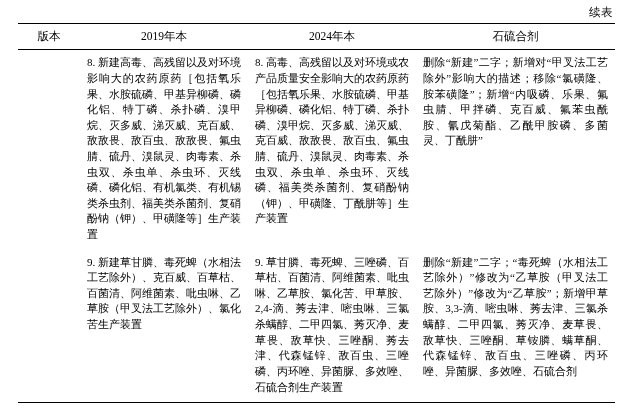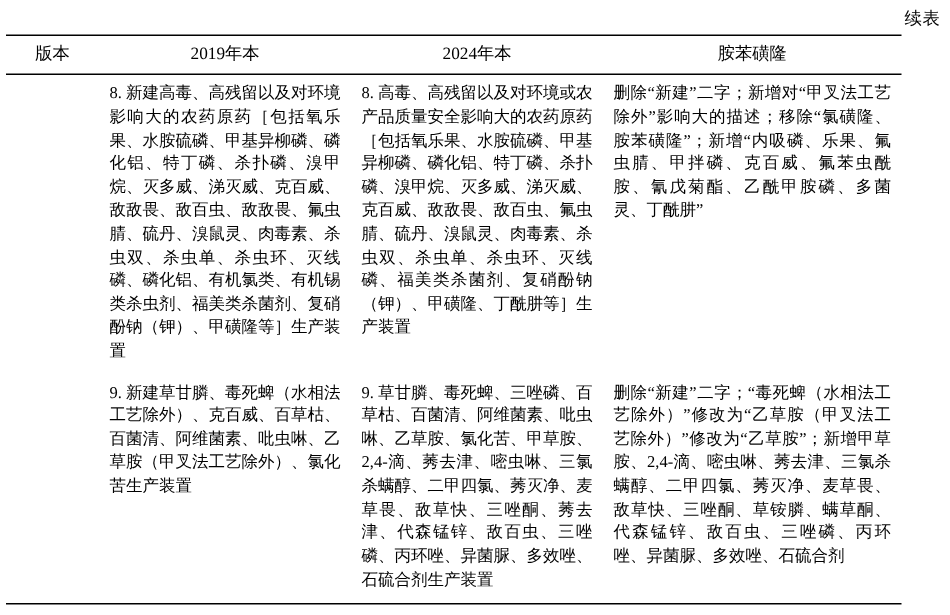--- a/index.html
+++ b/index.html
@@ -12,21 +12,21 @@
     height: 410px;
     font-family: "Liberation Serif", "DejaVu Serif", serif;
     color: #000000;
     overflow: hidden;
   }
   .page {
     position: relative;
     width: 633px;
     height: 410px;
     box-sizing: border-box;
-    padding: 0 4px;
+    padding: 0 18px;
   }
   .continued {
     text-align: right;
     font-size: 11.5px;
     padding-top: 5px;
     padding-right: 2px;
     letter-spacing: 0.5px;
   }
   table.main {
     width: 597px;
@@ -79,21 +79,21 @@
       <col class="c1">
         <col class="c2">
         <col class="c3">
         <col class="c4">
     </colgroup>
     <thead>
       <tr>
         <th>版本</th>
         <th>2019年本</th>
         <th>2024年本</th>
-        <th>胺苯磺隆</th>
+        <th>石硫合剂</th>
       </tr>
     </thead>
     <tbody>
       <tr>
         <td class="num-col"></td>
         <td>
             <span class="cell-text">8. 新建高毒、高残留以及对环境影响大的农药原药［包括氧乐果、水胺硫磷、甲基异柳磷、磷化铝、特丁磷、杀扑磷、溴甲烷、灭多威、涕灭威、克百威、敌敌畏、敌百虫、敌敌畏、氟虫腈、硫丹、溴鼠灵、肉毒素、杀虫双、杀虫单、杀虫环、灭线磷、磷化铝、有机氯类、有机锡类杀虫剂、福美类杀菌剂、复硝酚钠（钾）、甲磺隆等］生产装置</span>
           </td>
         <td>
             <span class="cell-text">8. 高毒、高残留以及对环境或农产品质量安全影响大的农药原药［包括氧乐果、水胺硫磷、甲基异柳磷、磷化铝、特丁磷、杀扑磷、溴甲烷、灭多威、涕灭威、克百威、敌敌畏、敌百虫、氟虫腈、硫丹、溴鼠灵、肉毒素、杀虫双、杀虫单、杀虫环、灭线磷、福美类杀菌剂、复硝酚钠（钾）、甲磺隆、丁酰肼等］生产装置</span>
@@ -104,19 +104,19 @@
       </tr>
       <tr class="pad-row">
         <td class="num-col"></td>
         <td>
             <span class="cell-text it">9. 新建草甘膦、毒死蜱（水相法工艺除外）、克百威、百草枯、百菌清、阿维菌素、吡虫啉、乙草胺（甲叉法工艺除外）、氯化苦生产装置</span>
           </td>
         <td>
             <span class="cell-text">9. 草甘膦、毒死蜱、三唑磷、百草枯、百菌清、阿维菌素、吡虫啉、乙草胺、氯化苦、甲草胺、2,4-滴、莠去津、嘧虫啉、三氯杀螨醇、二甲四氯、莠灭净、麦草畏、敌草快、三唑酮、莠去津、代森锰锌、敌百虫、三唑磷、丙环唑、异菌脲、多效唑、石硫合剂生产装置</span>
           </td>
         <td>
-            <span class="cell-text">删除“新建”二字；“毒死蜱（水相法工艺除外）”修改为“乙草胺（甲叉法工艺除外）”修改为“乙草胺”；新增甲草胺、2,4-滴、嘧虫啉、莠去津、三氯杀螨醇、二甲四氯、莠灭净、麦草畏、敌草快、三唑酮、草铵膦、螨草酮、代森锰锌、敌百虫、三唑磷、丙环唑、异菌脲、多效唑、石硫合剂</span>
+            <span class="cell-text">删除“新建”二字；“毒死蜱（水相法工艺除外）”修改为“乙草胺（甲叉法工艺除外）”修改为“乙草胺”；新增甲草胺、3,3-滴、嘧虫啉、莠去津、三氯杀螨醇、二甲四氯、莠灭净、麦草畏、敌草快、三唑酮、草铵膦、螨草酮、代森锰锌、敌百虫、三唑磷、丙环唑、异菌脲、多效唑、石硫合剂</span>
           </td>
       </tr>
     </tbody>
   </table>
 
 </div>
 
 </body></html>

